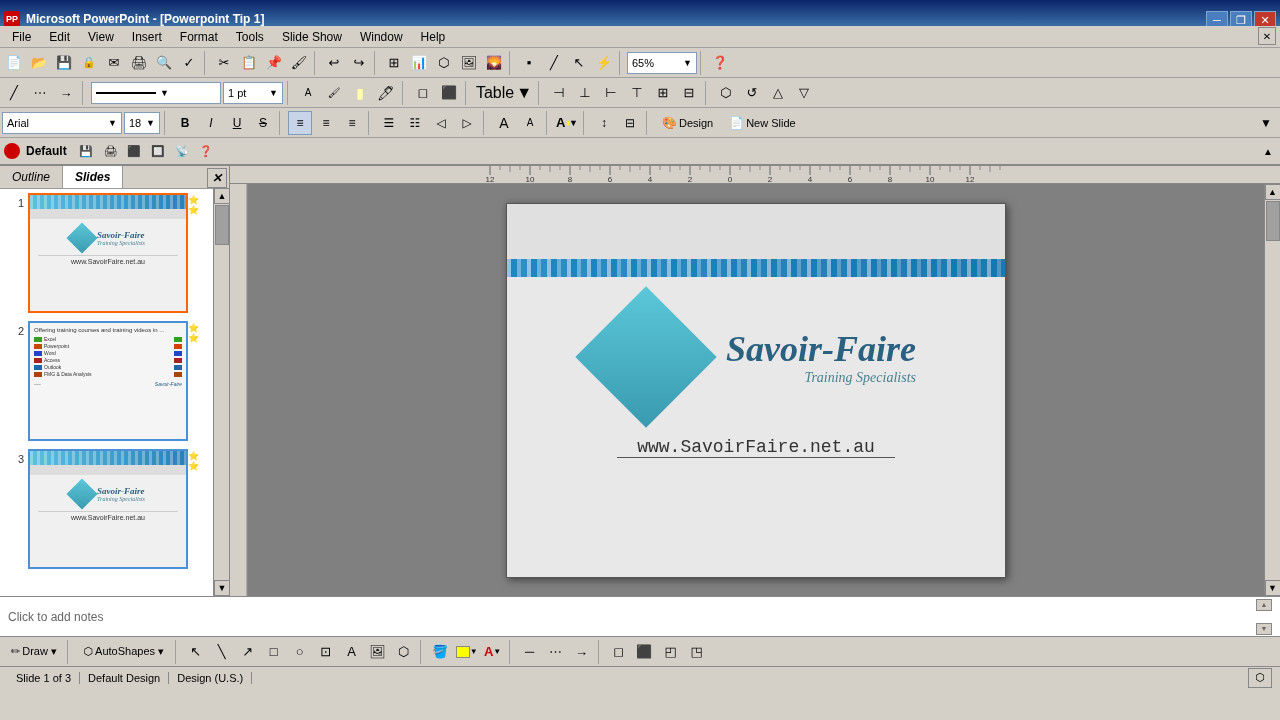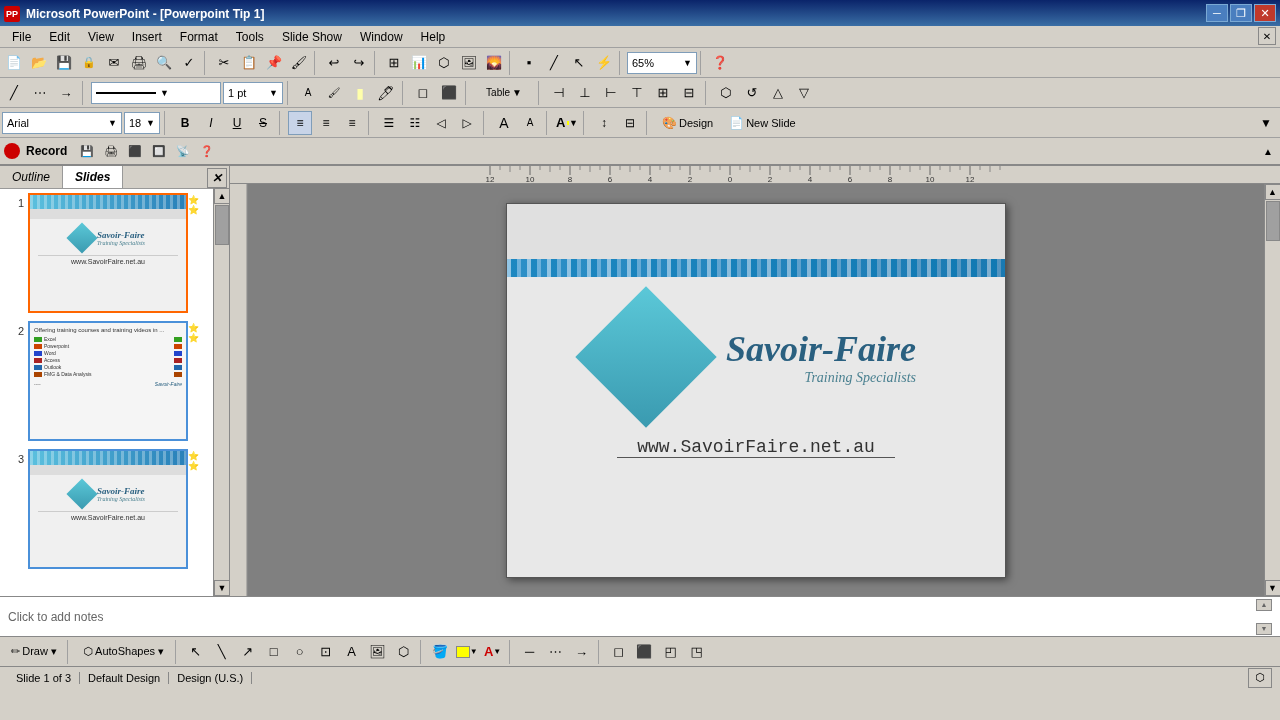--- a/index.html
+++ b/index.html
@@ -4,22 +4,22 @@
   <style>
     * { box-sizing: border-box; margin: 0; padding: 0; }
     body { font-family: 'Tahoma', 'Arial', sans-serif; font-size: 11px; background: #d4d0c8; overflow: hidden; width: 1280px; height: 720px; }
 
     
     #title-bar {
       background: linear-gradient(to bottom, #0a246a, #3a6ea5);
       color: white;
       height: 26px;
       display: flex;
-      align-items: flex-end;
-      padding: 4px 4px;
+      align-items: flex-start;
+      padding: 11px 4px;
       justify-content: space-between;
     }
     #title-bar-left { display: flex; align-items: center; gap: 6px; }
     #title-bar-left .app-icon { width: 16px; height: 16px; background: #cc0000; border-radius: 2px; display: flex; align-items: center; justify-content: center; font-size: 9px; font-weight: bold; color: white; }
     #title-text { font-size: 12px; font-weight: bold; }
     #title-controls { display: flex; gap: 2px; }
     .title-btn { width: 22px; height: 18px; background: #4a7ebf; border: 1px solid #7aa9d4; color: white; font-size: 11px; display: flex; align-items: center; justify-content: center; cursor: pointer; }
     .title-btn.close { background: #c0392b; }
 
     
@@ -531,21 +531,21 @@
   <div class="tb-btn" style="font-size:10px;">A</div>
   <div class="tb-btn" style="font-size:10px;">🖌</div>
   <div class="tb-btn" style="font-size:14px; color:#ffa;">▮</div>
   <div class="tb-btn" style="font-size:14px;">🖊</div>
   <div class="tb-sep"></div>
 
   <div class="tb-btn">◻</div>
   <div class="tb-btn">⬛</div>
   <div class="tb-sep"></div>
 
-  <div class="tb-btn" style="width:60px; font-size:10px; gap:2px;">
+  <div class="tb-btn" style="width:60px; font-size:16px; gap:2px;">
     <span>Table</span>
       <span>▼</span>
   </div>
   <div class="tb-sep"></div>
 
   <div class="tb-btn">⊣</div>
   <div class="tb-btn">⊥</div>
   <div class="tb-btn">⊢</div>
   <div class="tb-btn">⊤</div>
   <div class="tb-btn">⊞</div>
@@ -601,21 +601,21 @@
   </div>
   <div class="fmt-btn" style="width:auto;padding:0 6px;">
     <span>📄</span>
     <span style="font-size:11px;margin-left:2px;">New Slide</span>
   </div>
   <div class="fmt-btn" style="margin-left:auto;">▼</div>
 </div>
 
 <div id="record-bar">
   <div style="width:16px;height:16px;border-radius:50%;background:#cc0000;margin-right:2px;"></div>
-  <span style="font-size:12px;font-weight:bold;margin-right:6px;cursor:pointer;">Record</span>
+  <span style="font-size:12px;font-weight:bold;margin-right:6px;cursor:pointer;">Default</span>
   <div class="record-btn">💾</div>
   <div class="record-btn">🖨</div>
   <div class="record-btn">⬛</div>
   <div class="record-btn">🔲</div>
   <div class="record-btn">📡</div>
   <div class="record-btn">❓</div>
   <div style="margin-left:auto;width:16px;height:16px;display:flex;align-items:center;justify-content:center;font-size:10px;cursor:pointer;">▲</div>
 </div>
 
 <div id="main-area" style="height:430px;">

